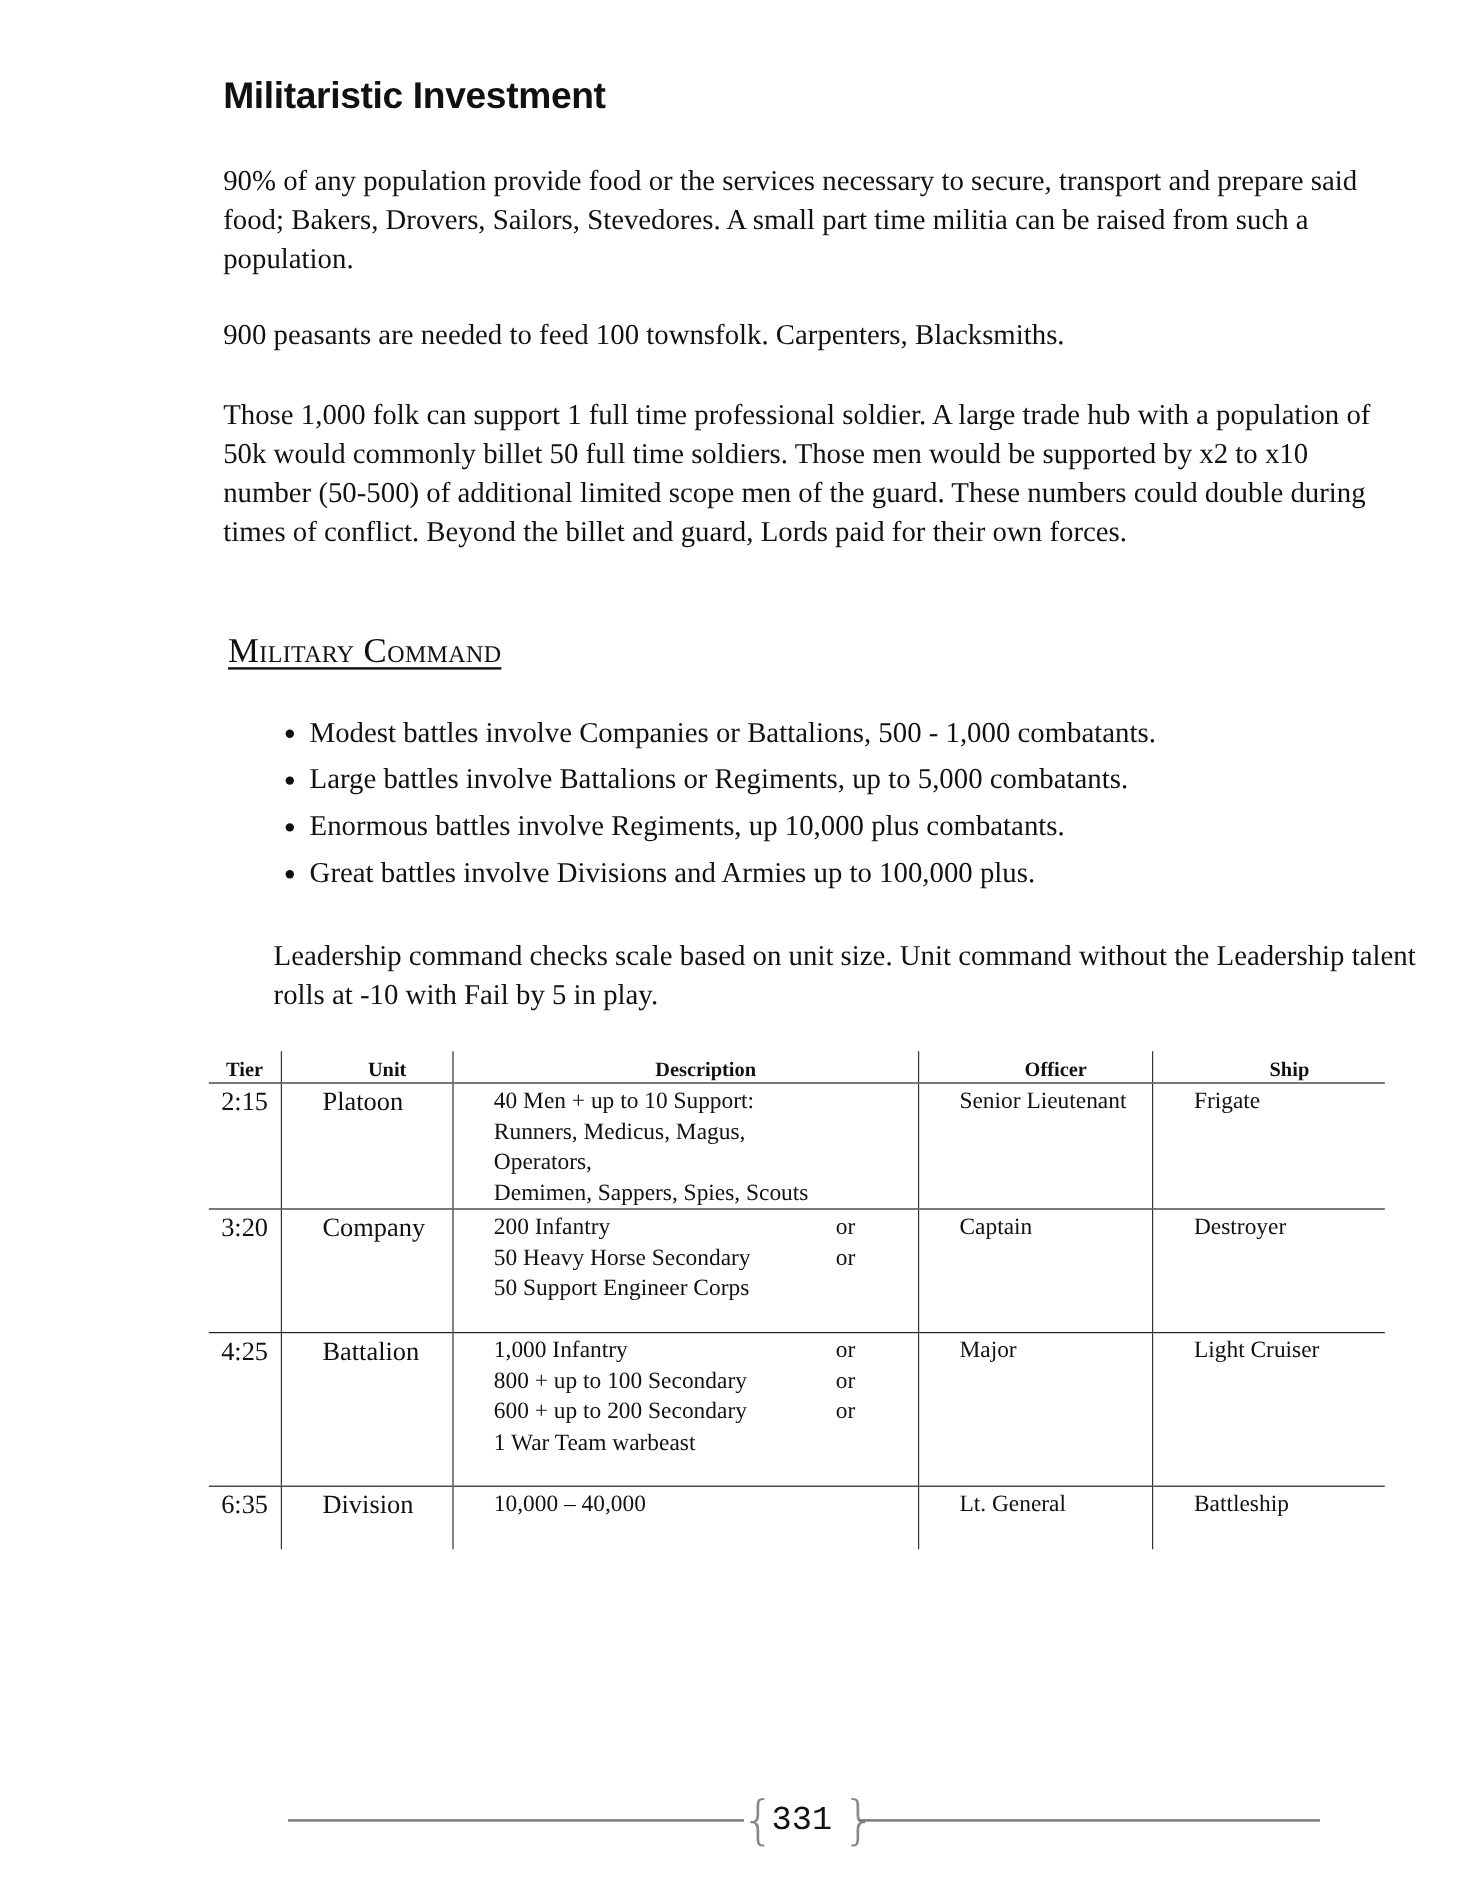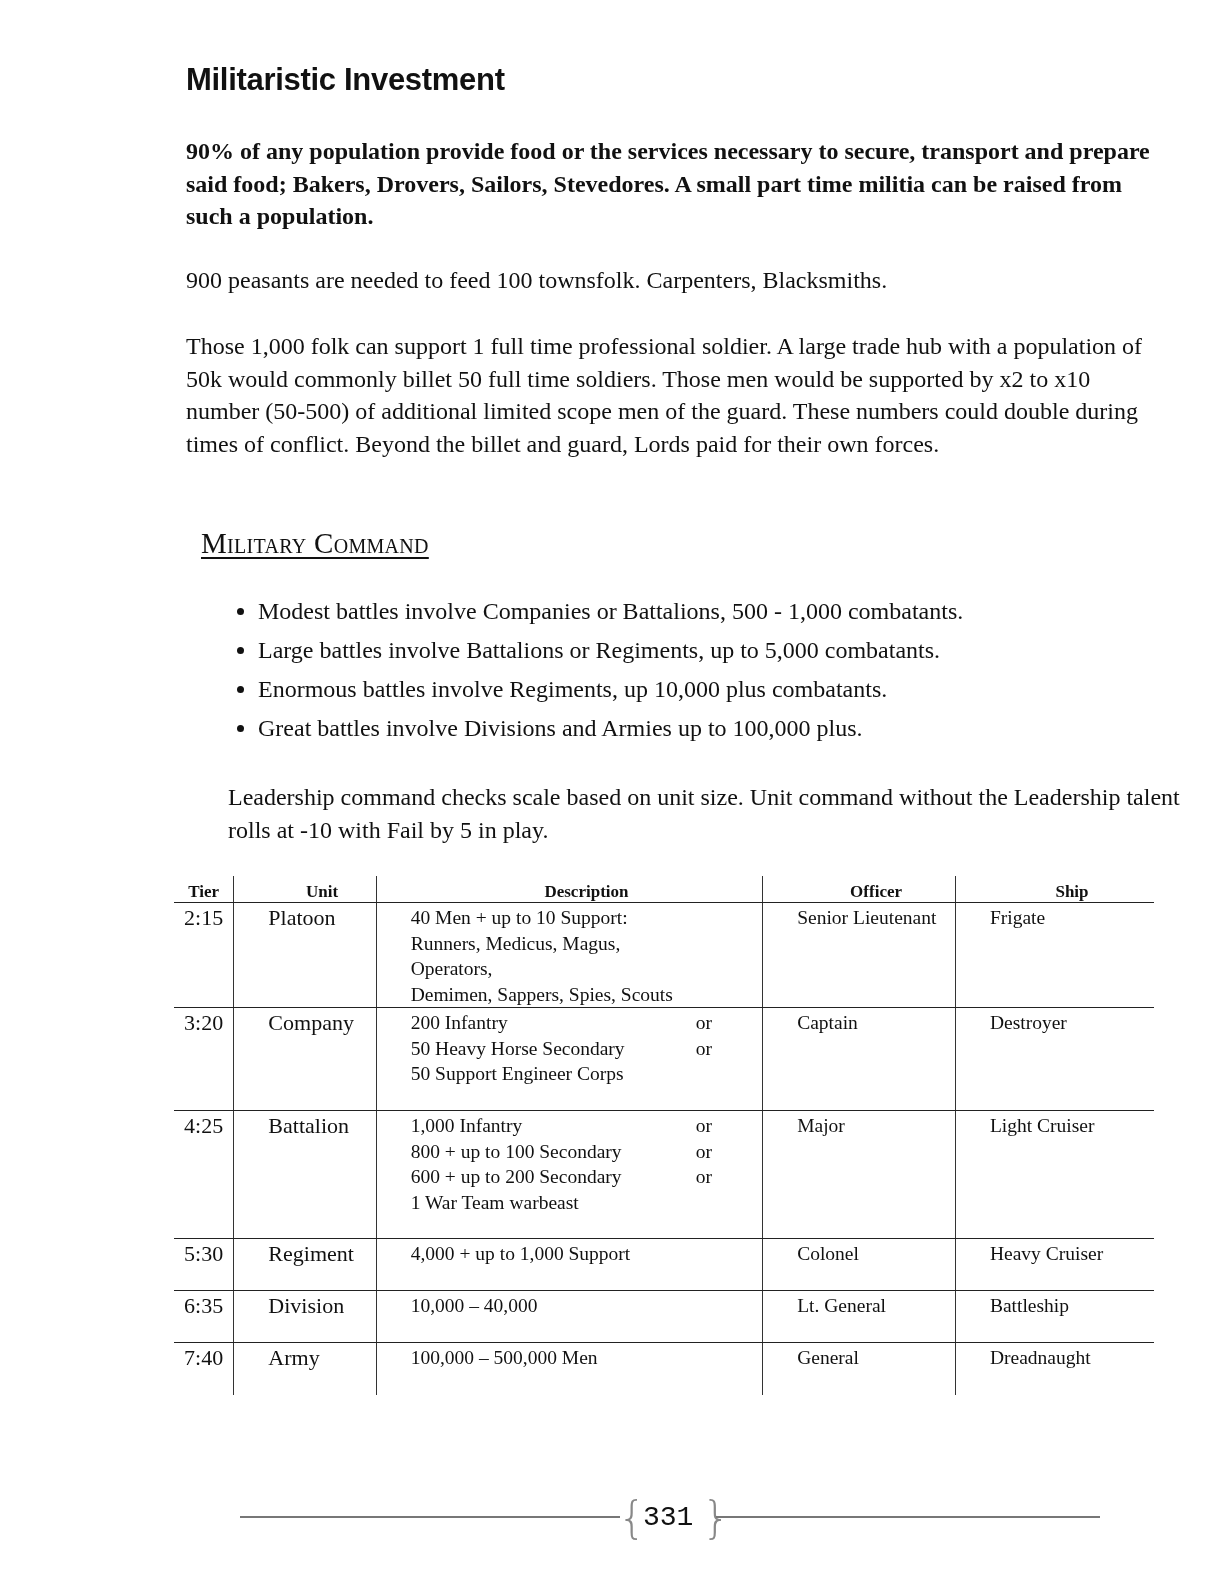--- a/index.html
+++ b/index.html
@@ -1,23 +1,23 @@
 <!DOCTYPE html>
 <html><head>
   <meta charset="utf-8">
   <style>
     html, body { margin: 0; padding: 0; background: #ffffff; }
     body { width: 1224px; height: 1584px; position: relative; color: #111; font-family: "DejaVu Serif", "Liberation Serif", serif; overflow: hidden; }
     .page { position: absolute; left: 186px; top: 0; width: 980px; }
     h1 { position: absolute; top: 62px; left: 0; margin: 0; font-size: 31px; font-weight: bold; font-family: Liberation Sans, sans-serif; letter-spacing: -0.3px; }
     .para { position: absolute; left: 0; width: 975px; margin: 0; font-size: 24px; line-height: 32.5px; font-family: "Liberation Serif", serif; }
-    .p1 { top: 135px; font-weight: bold; }
+    .p1 { top: 135px; }
     .p2 { top: 264px; }
     .p3 { top: 330px; }
-    h2 { position: absolute; top: 527px; left: 15px; margin: 0; font-family: "Liberation Serif", serif; font-weight: normal; font-variant: small-caps; font-size: 29px; text-decoration: underline; text-decoration-thickness: 2px; text-underline-offset: 4px; letter-spacing: 0.3px; }
+    h2 { position: absolute; top: 527px; left: 4px; margin: 0; font-family: "Liberation Serif", serif; font-weight: normal; font-variant: small-caps; font-size: 29px; text-decoration: underline; text-decoration-thickness: 2px; text-underline-offset: 4px; letter-spacing: 0.3px; }
     ul.bullets { position: absolute; top: 592px; left: 40px; margin: 0; padding: 0 0 0 32px; font-family: "Liberation Serif", serif; font-size: 24px; line-height: 39px; list-style: disc; }
     .p4 { top: 781px; margin-left: 42px; }
     table.units { position: absolute; top: 876px; left: -12px; border-collapse: collapse; font-family: "Liberation Serif", serif; font-size: 19.5px; }
     table.units th { font-weight: bold; font-size: 17px; text-align: center; padding: 0 0 0 0; height: 24px; vertical-align: bottom; border-bottom: 1.5px solid #222; }
     table.units td { vertical-align: top; padding: 2px 10px 0 10px; line-height: 25.5px; border-bottom: 1.5px solid #222; }
     table.units tr:last-child td { border-bottom: none; }
     table.units th + th, table.units td + td { border-left: 1.5px solid #333; padding-left: 34px; }
     .c-tier { width: 52px; text-align: center; font-size: 22px; padding: 2px 6px 0 6px !important; }
     .c-unit { width: 104px; font-size: 22px; }
     .c-desc { width: 362px; }
@@ -121,54 +121,30 @@
             </div>
             <div class="desc-line">
               <span>1 War Team warbeast</span>
               <span class="or"></span>
             </div>
           </td>
           <td class="c-off">Major</td>
           <td class="c-ship">Light Cruiser</td>
         </tr>
         <tr style="height: 52px;">
-          <td class="c-tier">5:30</td>
-          <td class="c-unit">Regiment</td>
-          <td class="c-desc">
-            <div class="desc-line">
-              <span>4,000 + up to 1,000 Support</span>
-              <span class="or"></span>
-            </div>
-          </td>
-          <td class="c-off">Colonel</td>
-          <td class="c-ship">Heavy Cruiser</td>
-        </tr>
-        <tr style="height: 52px;">
           <td class="c-tier">6:35</td>
           <td class="c-unit">Division</td>
           <td class="c-desc">
             <div class="desc-line">
               <span>10,000 – 40,000</span>
               <span class="or"></span>
             </div>
           </td>
           <td class="c-off">Lt. General</td>
           <td class="c-ship">Battleship</td>
-        </tr>
-        <tr style="height: 52px;">
-          <td class="c-tier">7:40</td>
-          <td class="c-unit">Army</td>
-          <td class="c-desc">
-            <div class="desc-line">
-              <span>100,000 – 500,000 Men</span>
-              <span class="or"></span>
-            </div>
-          </td>
-          <td class="c-off">General</td>
-          <td class="c-ship">Dreadnaught</td>
         </tr>
       </tbody>
   </table>
 </div>
 
 <div class="footer">
   <div class="rule left"></div>
   <span class="brace l">{</span>
   <span class="num">331</span>
   <span class="brace r">}</span>

